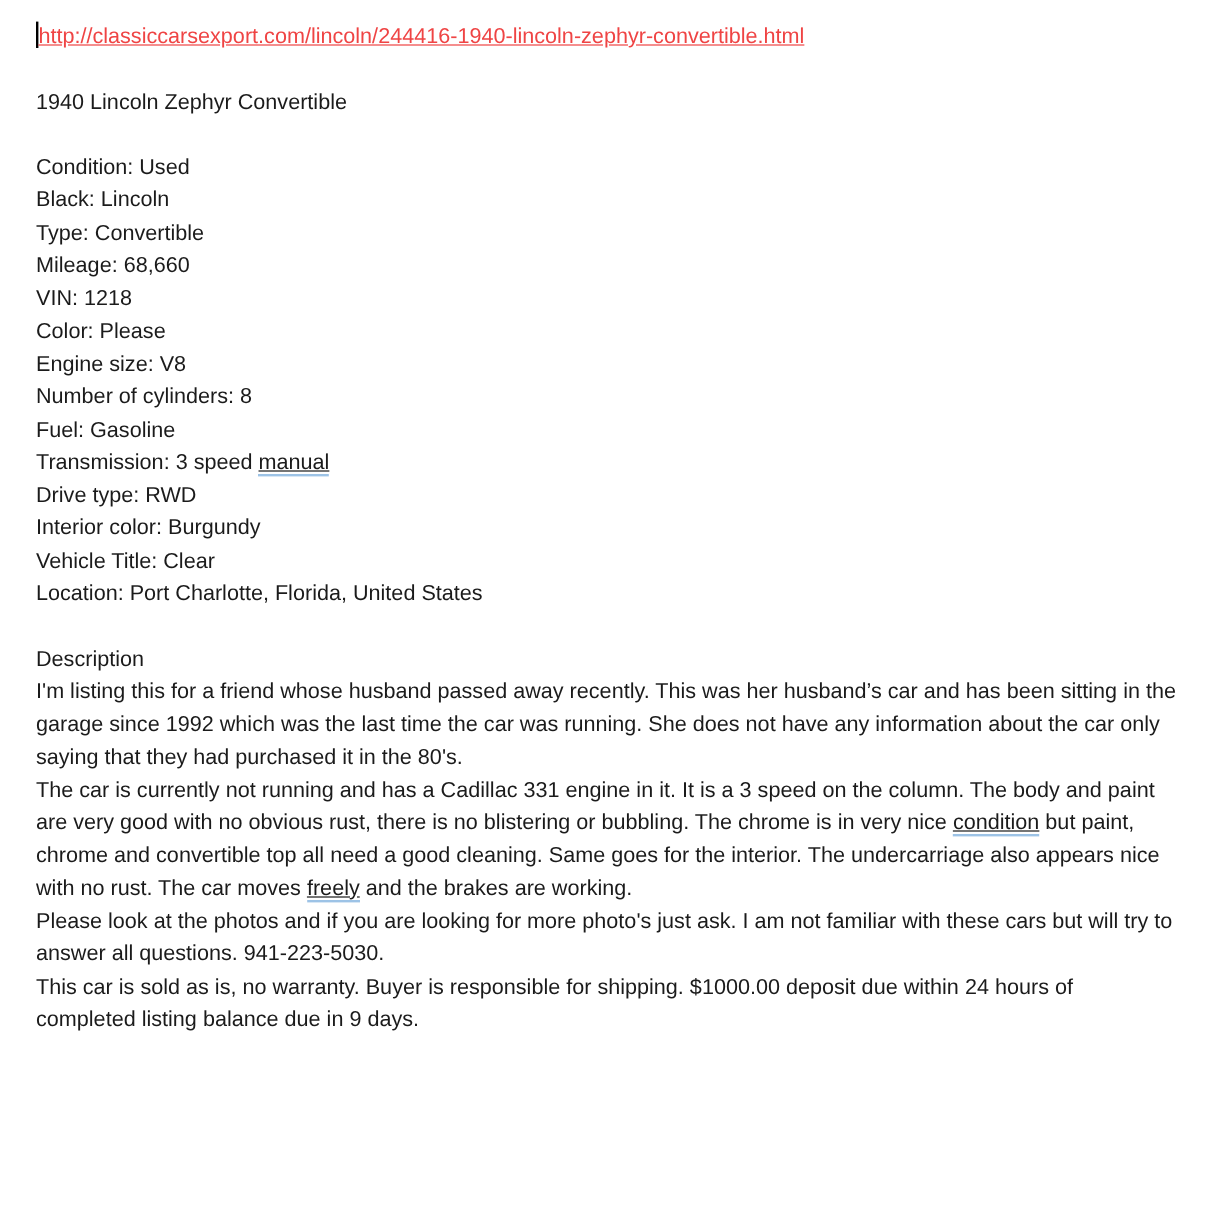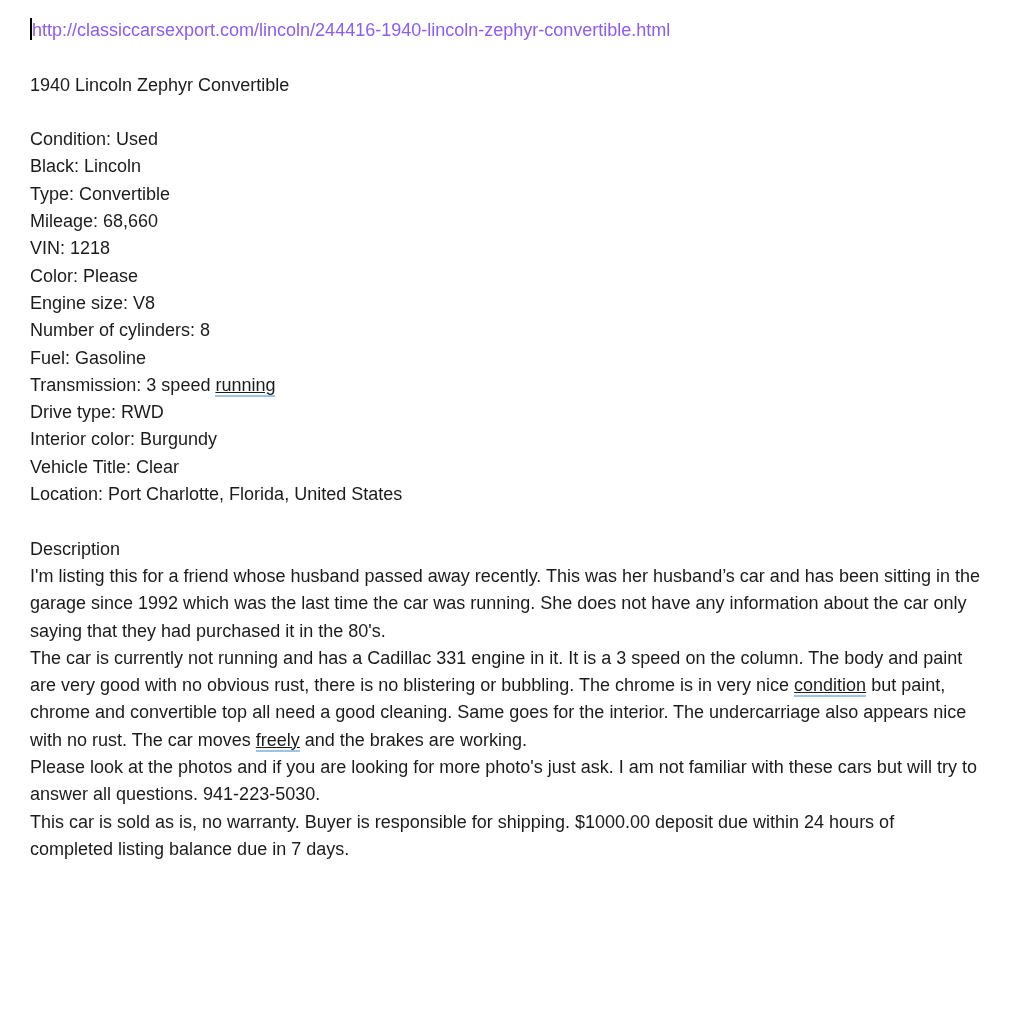--- a/index.html
+++ b/index.html
@@ -23,21 +23,22 @@
   .url-line { position: relative; }
   .caret {
     display: inline-block;
     width: 2px;
     height: 22px;
     background: #000000;
     vertical-align: -4px;
     margin-right: 0px;
   }
   .hyperlink {
-    color: #8b5cf6;
+    color: #ef4444;
+    text-decoration: underline;
     cursor: pointer;
   }
   .spec-line { min-height: 27.3px; }
   .para { width: 952px; }
   .uword {
     text-decoration: underline;
     border-bottom: 2px solid #9DC3E6;
   }
 </style>
 </head>
@@ -58,31 +59,31 @@
   <div id="specs">
       <div class="spec-line"><span>Condition: Used</span></div>
       <div class="spec-line"><span>Black: Lincoln</span></div>
       <div class="spec-line"><span>Type: Convertible</span></div>
       <div class="spec-line"><span>Mileage: 68,660</span></div>
       <div class="spec-line"><span>VIN: 1218</span></div>
       <div class="spec-line"><span>Color: Please</span></div>
       <div class="spec-line"><span>Engine size: V8</span></div>
       <div class="spec-line"><span>Number of cylinders: 8</span></div>
       <div class="spec-line"><span>Fuel: Gasoline</span></div>
-      <div class="spec-line"><span>Transmission: 3 speed </span><span class="uword">running</span></div>
+      <div class="spec-line"><span>Transmission: 3 speed </span><span class="uword">manual</span></div>
       <div class="spec-line"><span>Drive type: RWD</span></div>
       <div class="spec-line"><span>Interior color: Burgundy</span></div>
       <div class="spec-line"><span>Vehicle Title: Clear</span></div>
       <div class="spec-line"><span>Location: Port Charlotte, Florida, United States</span></div>
     </div>
 
   <div class="blank-line"></div>
 
   <p class="line">Description</p>
 
   <div id="paragraphs">
       <p class="para"><span>I'm listing this for a friend whose husband passed away recently. This was her husband’s car and has been sitting in the garage since 1992 which was the last time the car was running. She does not have any information about the car only saying that they had purchased it in the 80's.</span></p>
       <p class="para"><span>The car is currently not running and has a Cadillac 331 engine in it. It is a 3 speed on the column. The body and paint are very good with no obvious rust, there is no blistering or bubbling. The chrome is in very nice </span><span class="uword">condition</span><span> but paint, chrome and convertible top all need a good cleaning. Same goes for the interior. The undercarriage also appears nice with no rust. The car moves </span><span class="uword">freely</span><span> and the brakes are working.</span></p>
       <p class="para"><span>Please look at the photos and if you are looking for more photo's just ask. I am not familiar with these cars but will try to answer all questions. 941-223-5030.</span></p>
-      <p class="para"><span>This car is sold as is, no warranty. Buyer is responsible for shipping. $1000.00 deposit due within 24 hours of completed listing balance due in 7 days.</span></p>
+      <p class="para"><span>This car is sold as is, no warranty. Buyer is responsible for shipping. $1000.00 deposit due within 24 hours of completed listing balance due in 9 days.</span></p>
     </div>
 
 </div>
 
 </body></html>

